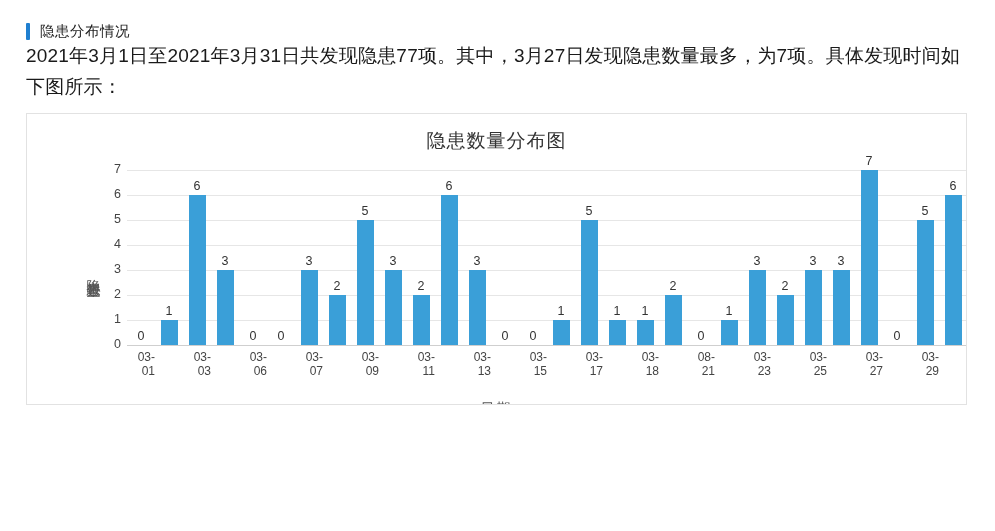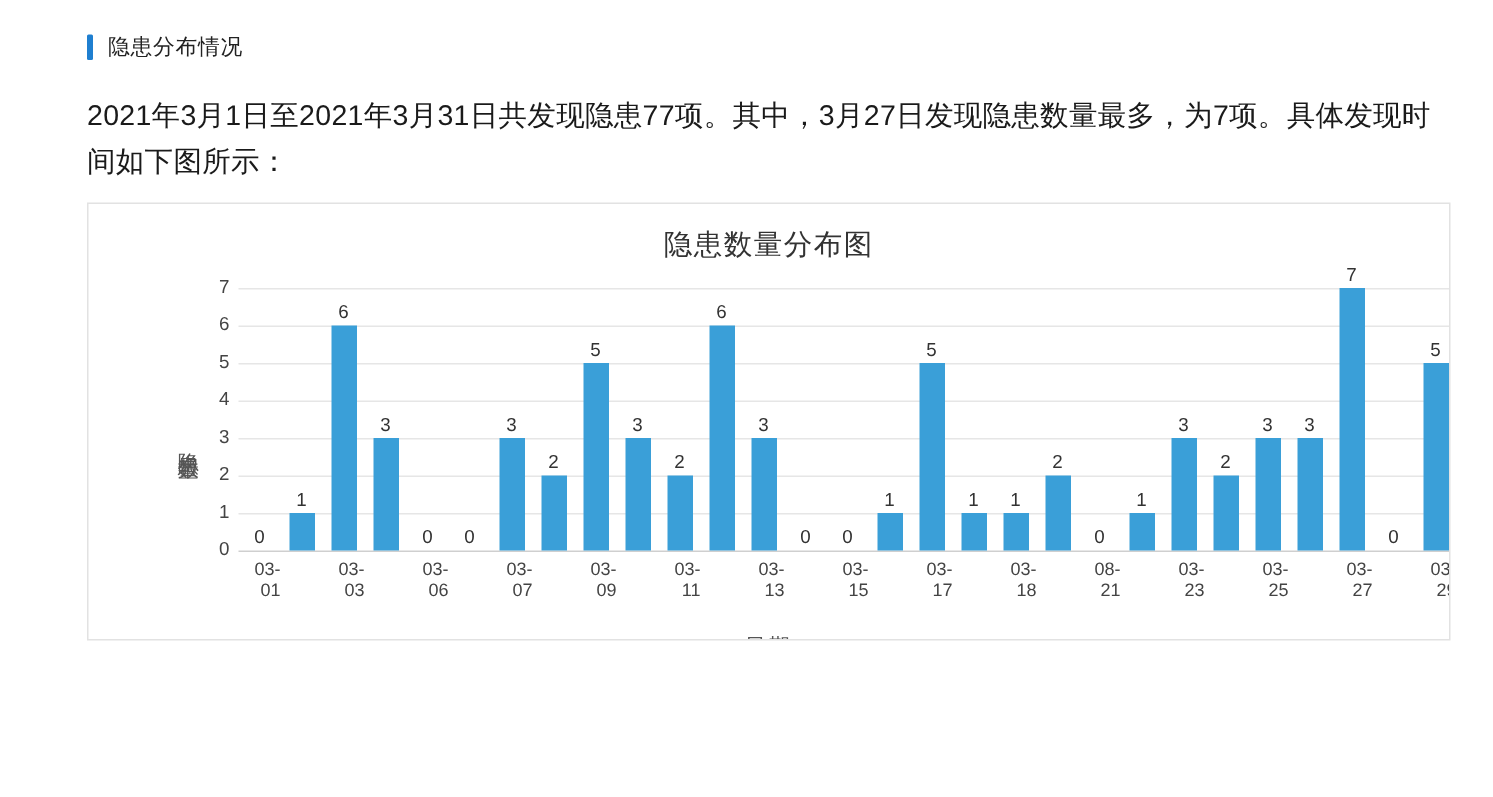--- a/index.html
+++ b/index.html
@@ -12,21 +12,20 @@
     background: #ffffff;
     font-family: "Liberation Sans", sans-serif;
     color: #222;
     overflow: hidden;
   }
   .page {
     position: relative;
     width: 995px;
     height: 531px;
     box-sizing: border-box;
-    padding-left: 32px;
   }
   
   .section-head {
     display: flex;
     align-items: center;
     gap: 10px;
     padding: 22px 0 0 26px;
   }
   .section-bar {
     width: 4px;
@@ -34,21 +33,21 @@
     background: #1f7fd0;
     border-radius: 1px;
   }
   .section-title {
     font-size: 14.5px;
     color: #222;
     letter-spacing: 0.5px;
   }
   
   .para {
-    margin: 22px 26px 0 26px;
+    margin: 0 26px 0 26px;
     font-size: 19px;
     line-height: 1.62;
     color: #1a1a1a;
     letter-spacing: 0.2px;
   }
   .para-2 {
     margin-top: 20px;
   }
   
   .chart-card {

